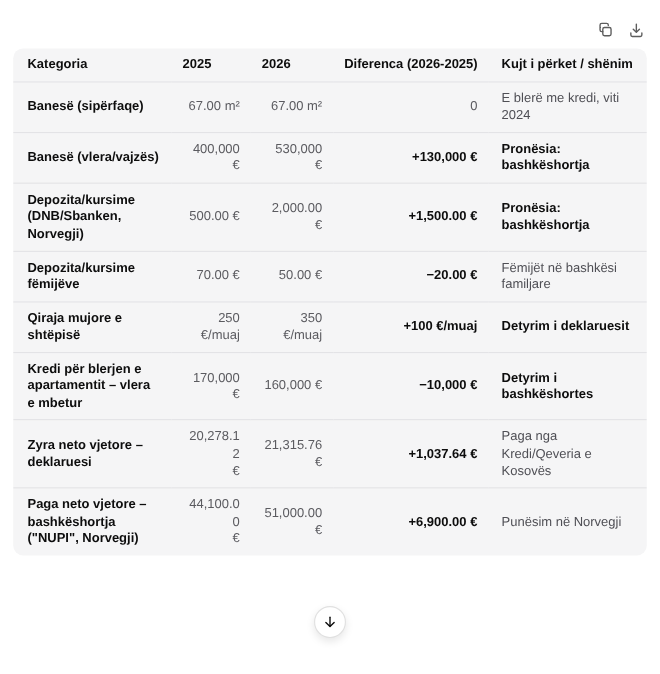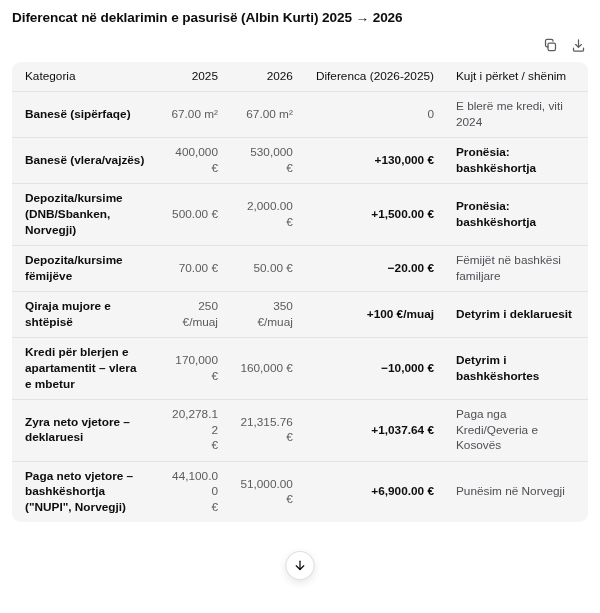--- a/index.html
+++ b/index.html
@@ -13,22 +13,22 @@
   .title { font-size: 13.6px; font-weight: 700; letter-spacing: -0.1px; line-height: 1.3; }
   .actions { display: flex; justify-content: flex-end; align-items: center; gap: 9px; margin: 9px 0 7px; }
   .icon-btn {
     background: none; border: 0; padding: 2px; margin: 0; color: #5d5d5d;
     display: flex; align-items: center; cursor: pointer; border-radius: 4px;
   }
   .card { background: #f5f5f6; border-radius: 9px; overflow: hidden; }
   table { width: 100%; border-collapse: collapse; font-size: 11.8px; line-height: 1.32; table-layout: fixed; }
   th, td { padding: 7px 10px; border-bottom: 1px solid #e3e3e6; vertical-align: middle; text-align: left; word-wrap: break-word; }
   tbody tr:last-child td { border-bottom: 0; }
-  th { font-weight: 400; color: #0d0d0d; }
-  .right { text-align: right; }
+  th { font-weight: 700; color: #0d0d0d; }
+  .right { text-align: left; }
   .nowrap { white-space: nowrap; }
   th:first-child, td:first-child { padding-left: 13px; }
   th:last-child, td:last-child { padding-left: 12px; padding-right: 9px; }
   td.cell-val { color: #5b5b60; text-align: right; white-space: pre-line; }
   td.cell-diff { text-align: right; font-weight: 700; white-space: nowrap; color: #0d0d0d; }
   td.cell-diff.plain { font-weight: 400; color: #5b5b60; }
   td.cell-cat { color: #0d0d0d; }
   td.cell-note { color: #4f4f55; }
   .b { font-weight: 600; color: #0d0d0d; }
   .x { font-weight: 400; color: #4f4f55; }
@@ -39,21 +39,20 @@
     box-shadow: 0 3px 8px rgba(0,0,0,0.10);
     display: flex; align-items: center; justify-content: center;
     color: #0d0d0d; cursor: pointer; padding: 0;
   }
 </style>
 </head>
 <body>
 
 <div class="page">
 
-  <div class="title">Diferencat në deklarimin e pasurisë (Albin Kurti) 2025 → 2026</div>
 
   <div class="actions">
     <button class="icon-btn">
       <span style="display:flex">
         <svg width="15" height="15" viewBox="0 0 24 24" fill="none" stroke="currentColor" stroke-width="2" stroke-linecap="round" stroke-linejoin="round">
           <rect x="8" y="8" width="12" height="12" rx="2.5"></rect>
           <path d="M16 4.5V5 M4.5 8H4a0 0 0 0 1 0 0 M16 4.5A2.5 2.5 0 0 0 13.5 2H6.5A2.5 2.5 0 0 0 4 4.5v7A2.5 2.5 0 0 0 6.5 14H8"></path>
         </svg>
       </span>
     </button>

